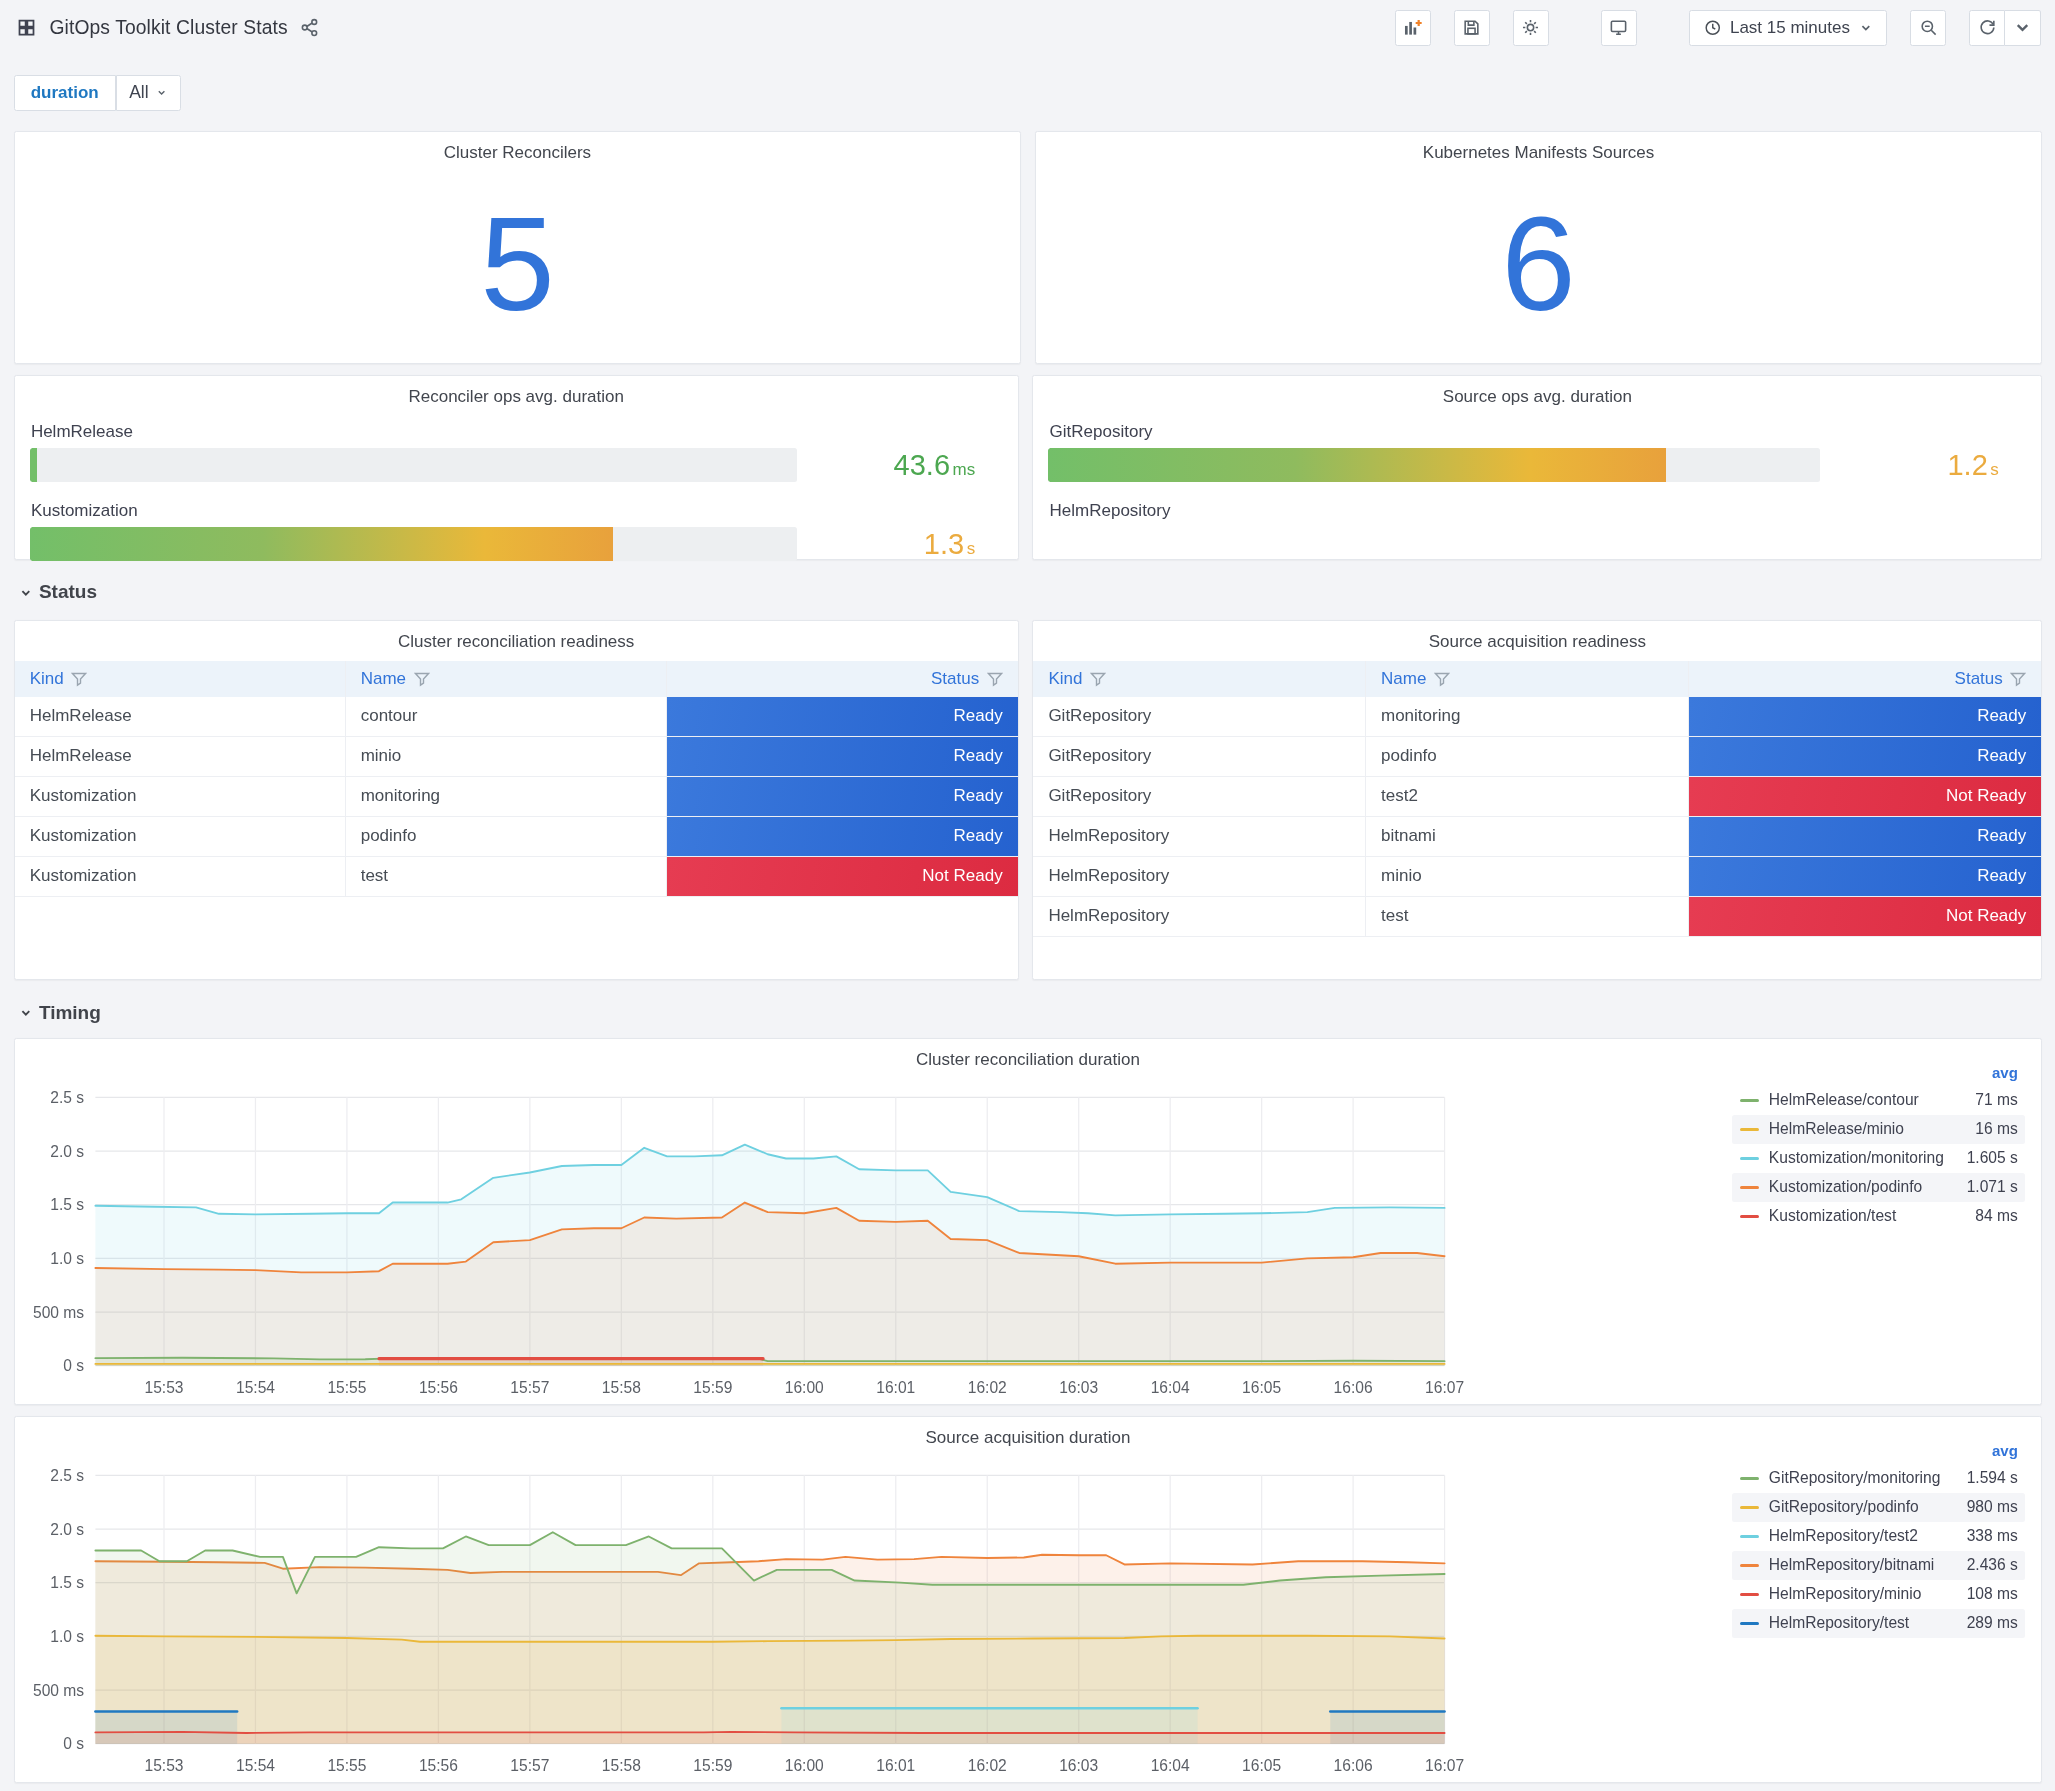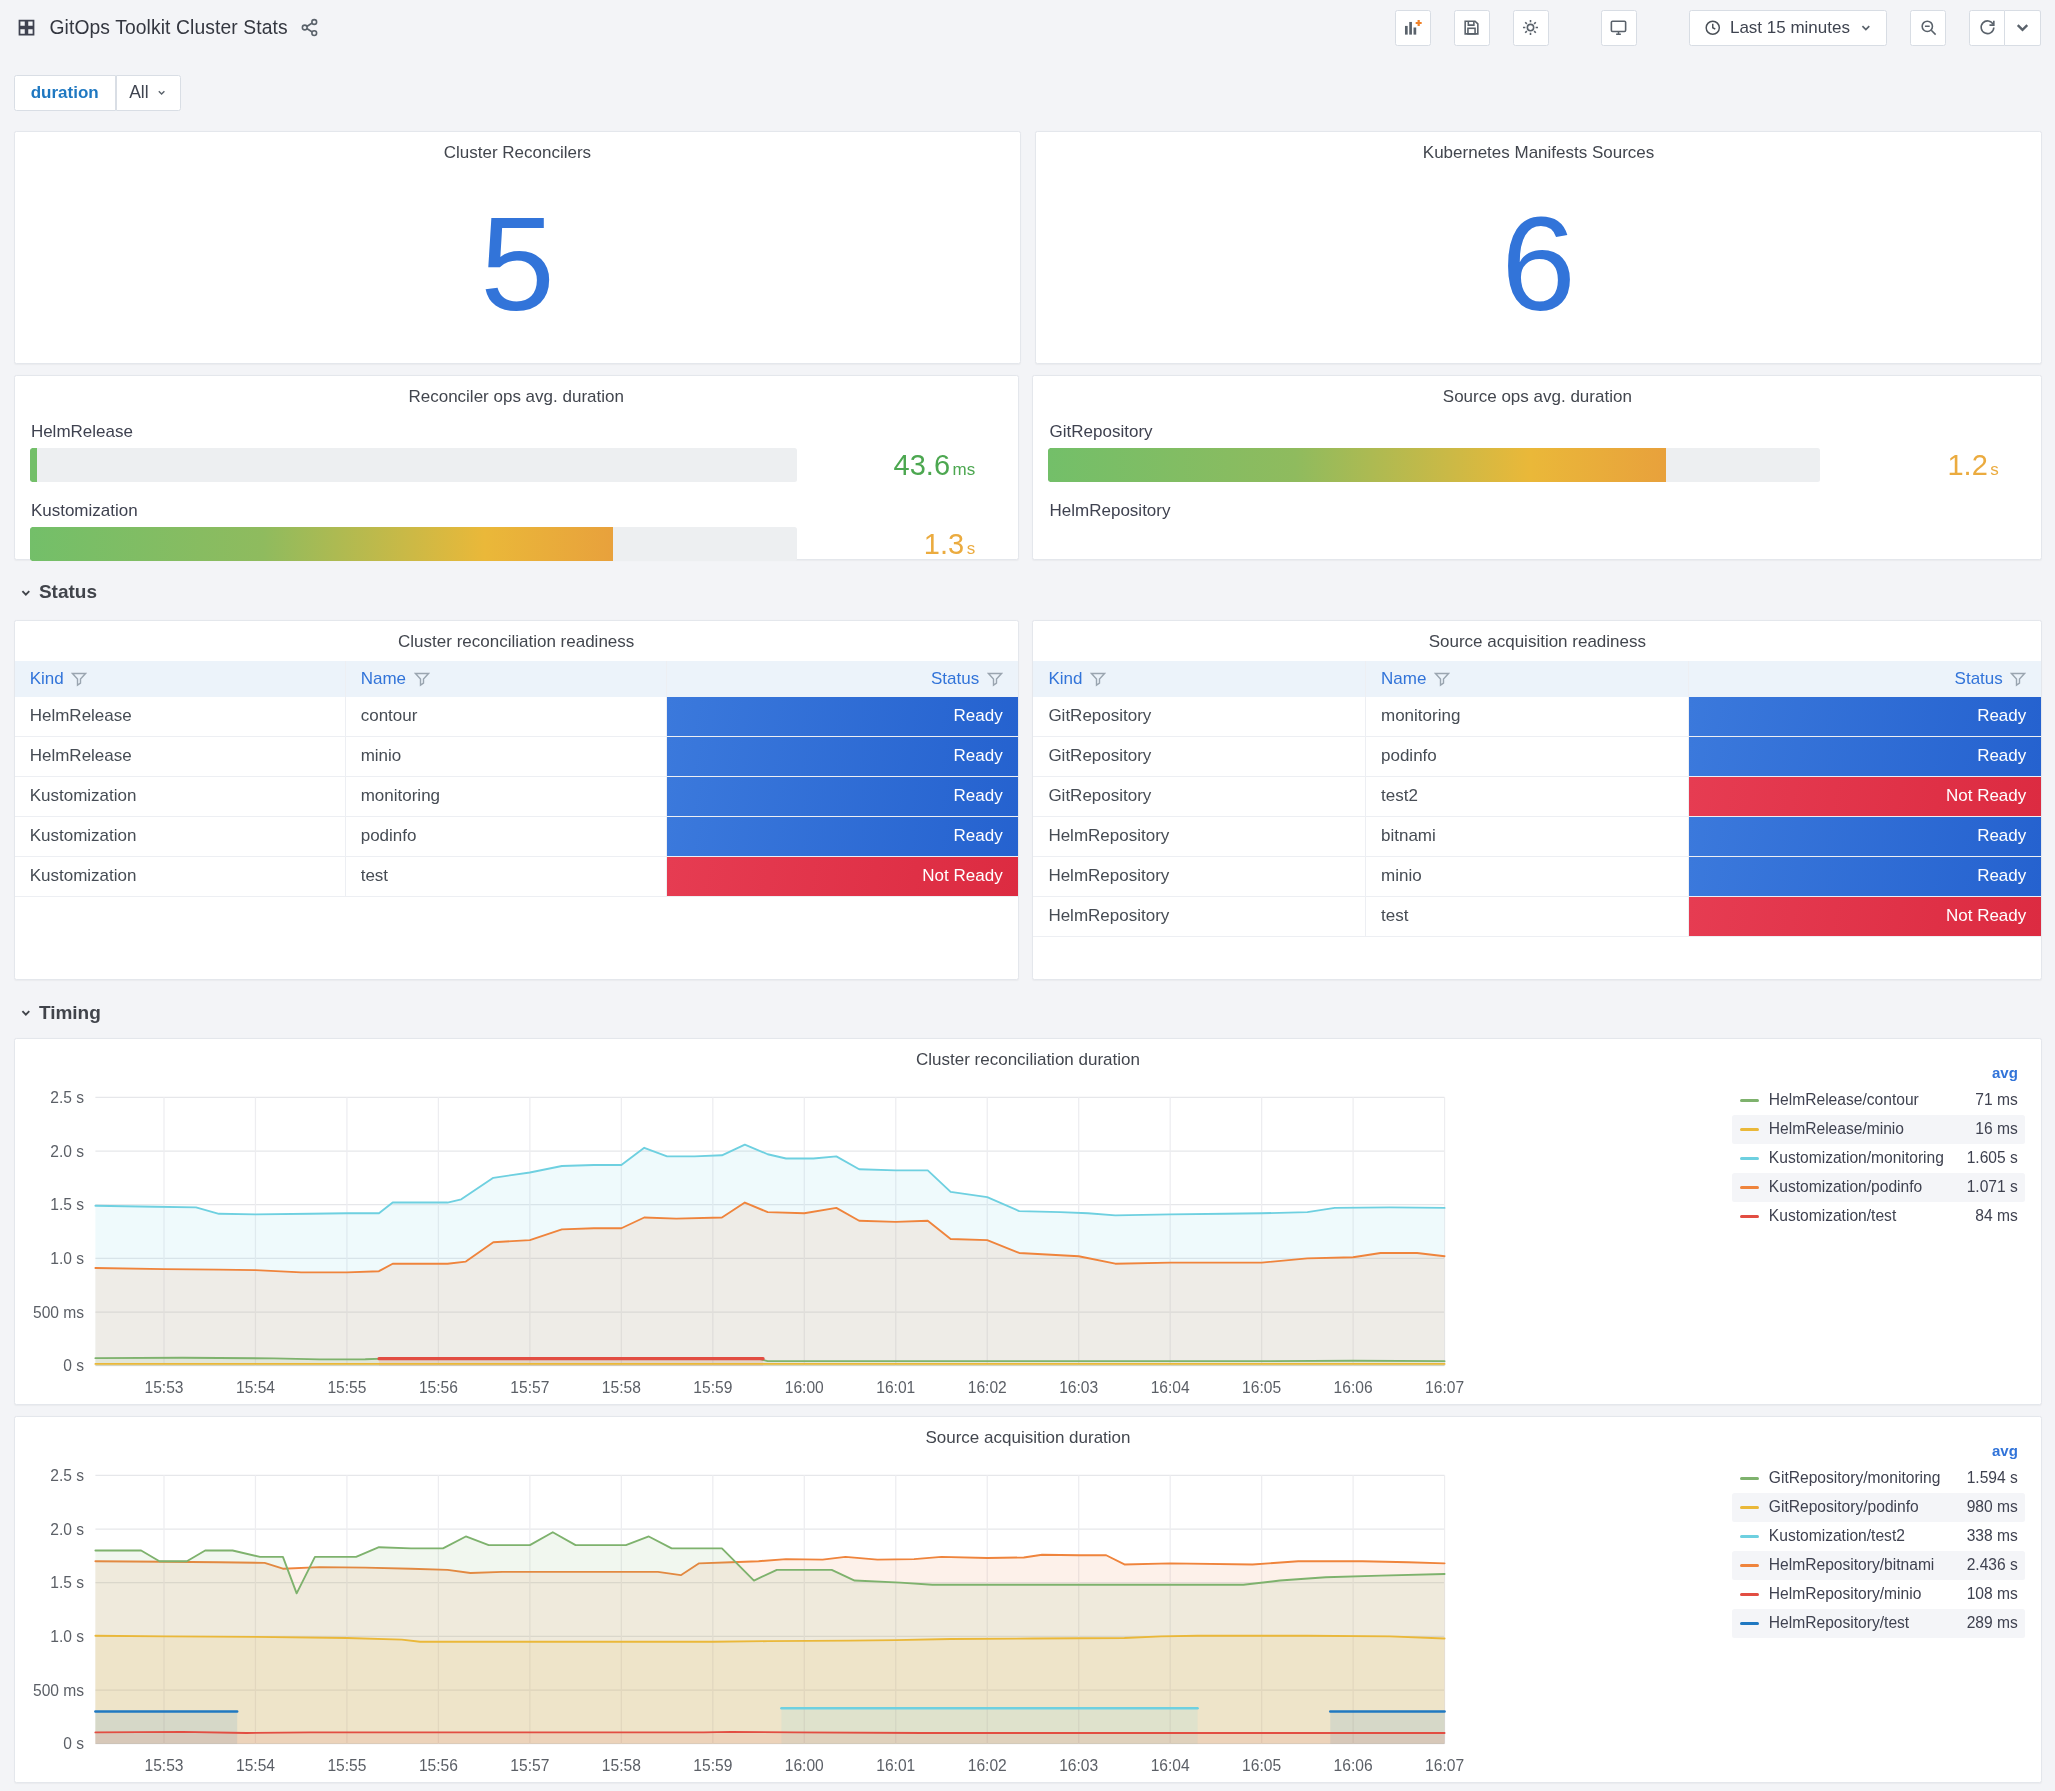--- a/index.html
+++ b/index.html
@@ -500,21 +500,21 @@
         <span class="lname">GitRepository/monitoring</span>
         <span class="lval">1.594 s</span>
       </div>
       <div class="lrow zebra">
         <span class="ldash" style="background:#EAB839"></span>
         <span class="lname">GitRepository/podinfo</span>
         <span class="lval">980 ms</span>
       </div>
       <div class="lrow ">
         <span class="ldash" style="background:#6ED0E0"></span>
-        <span class="lname">Kustomization/test2</span>
+        <span class="lname">HelmRepository/test2</span>
         <span class="lval">338 ms</span>
       </div>
       <div class="lrow zebra">
         <span class="ldash" style="background:#EF843C"></span>
         <span class="lname">HelmRepository/bitnami</span>
         <span class="lval">2.436 s</span>
       </div>
       <div class="lrow ">
         <span class="ldash" style="background:#E24D42"></span>
         <span class="lname">HelmRepository/minio</span>

